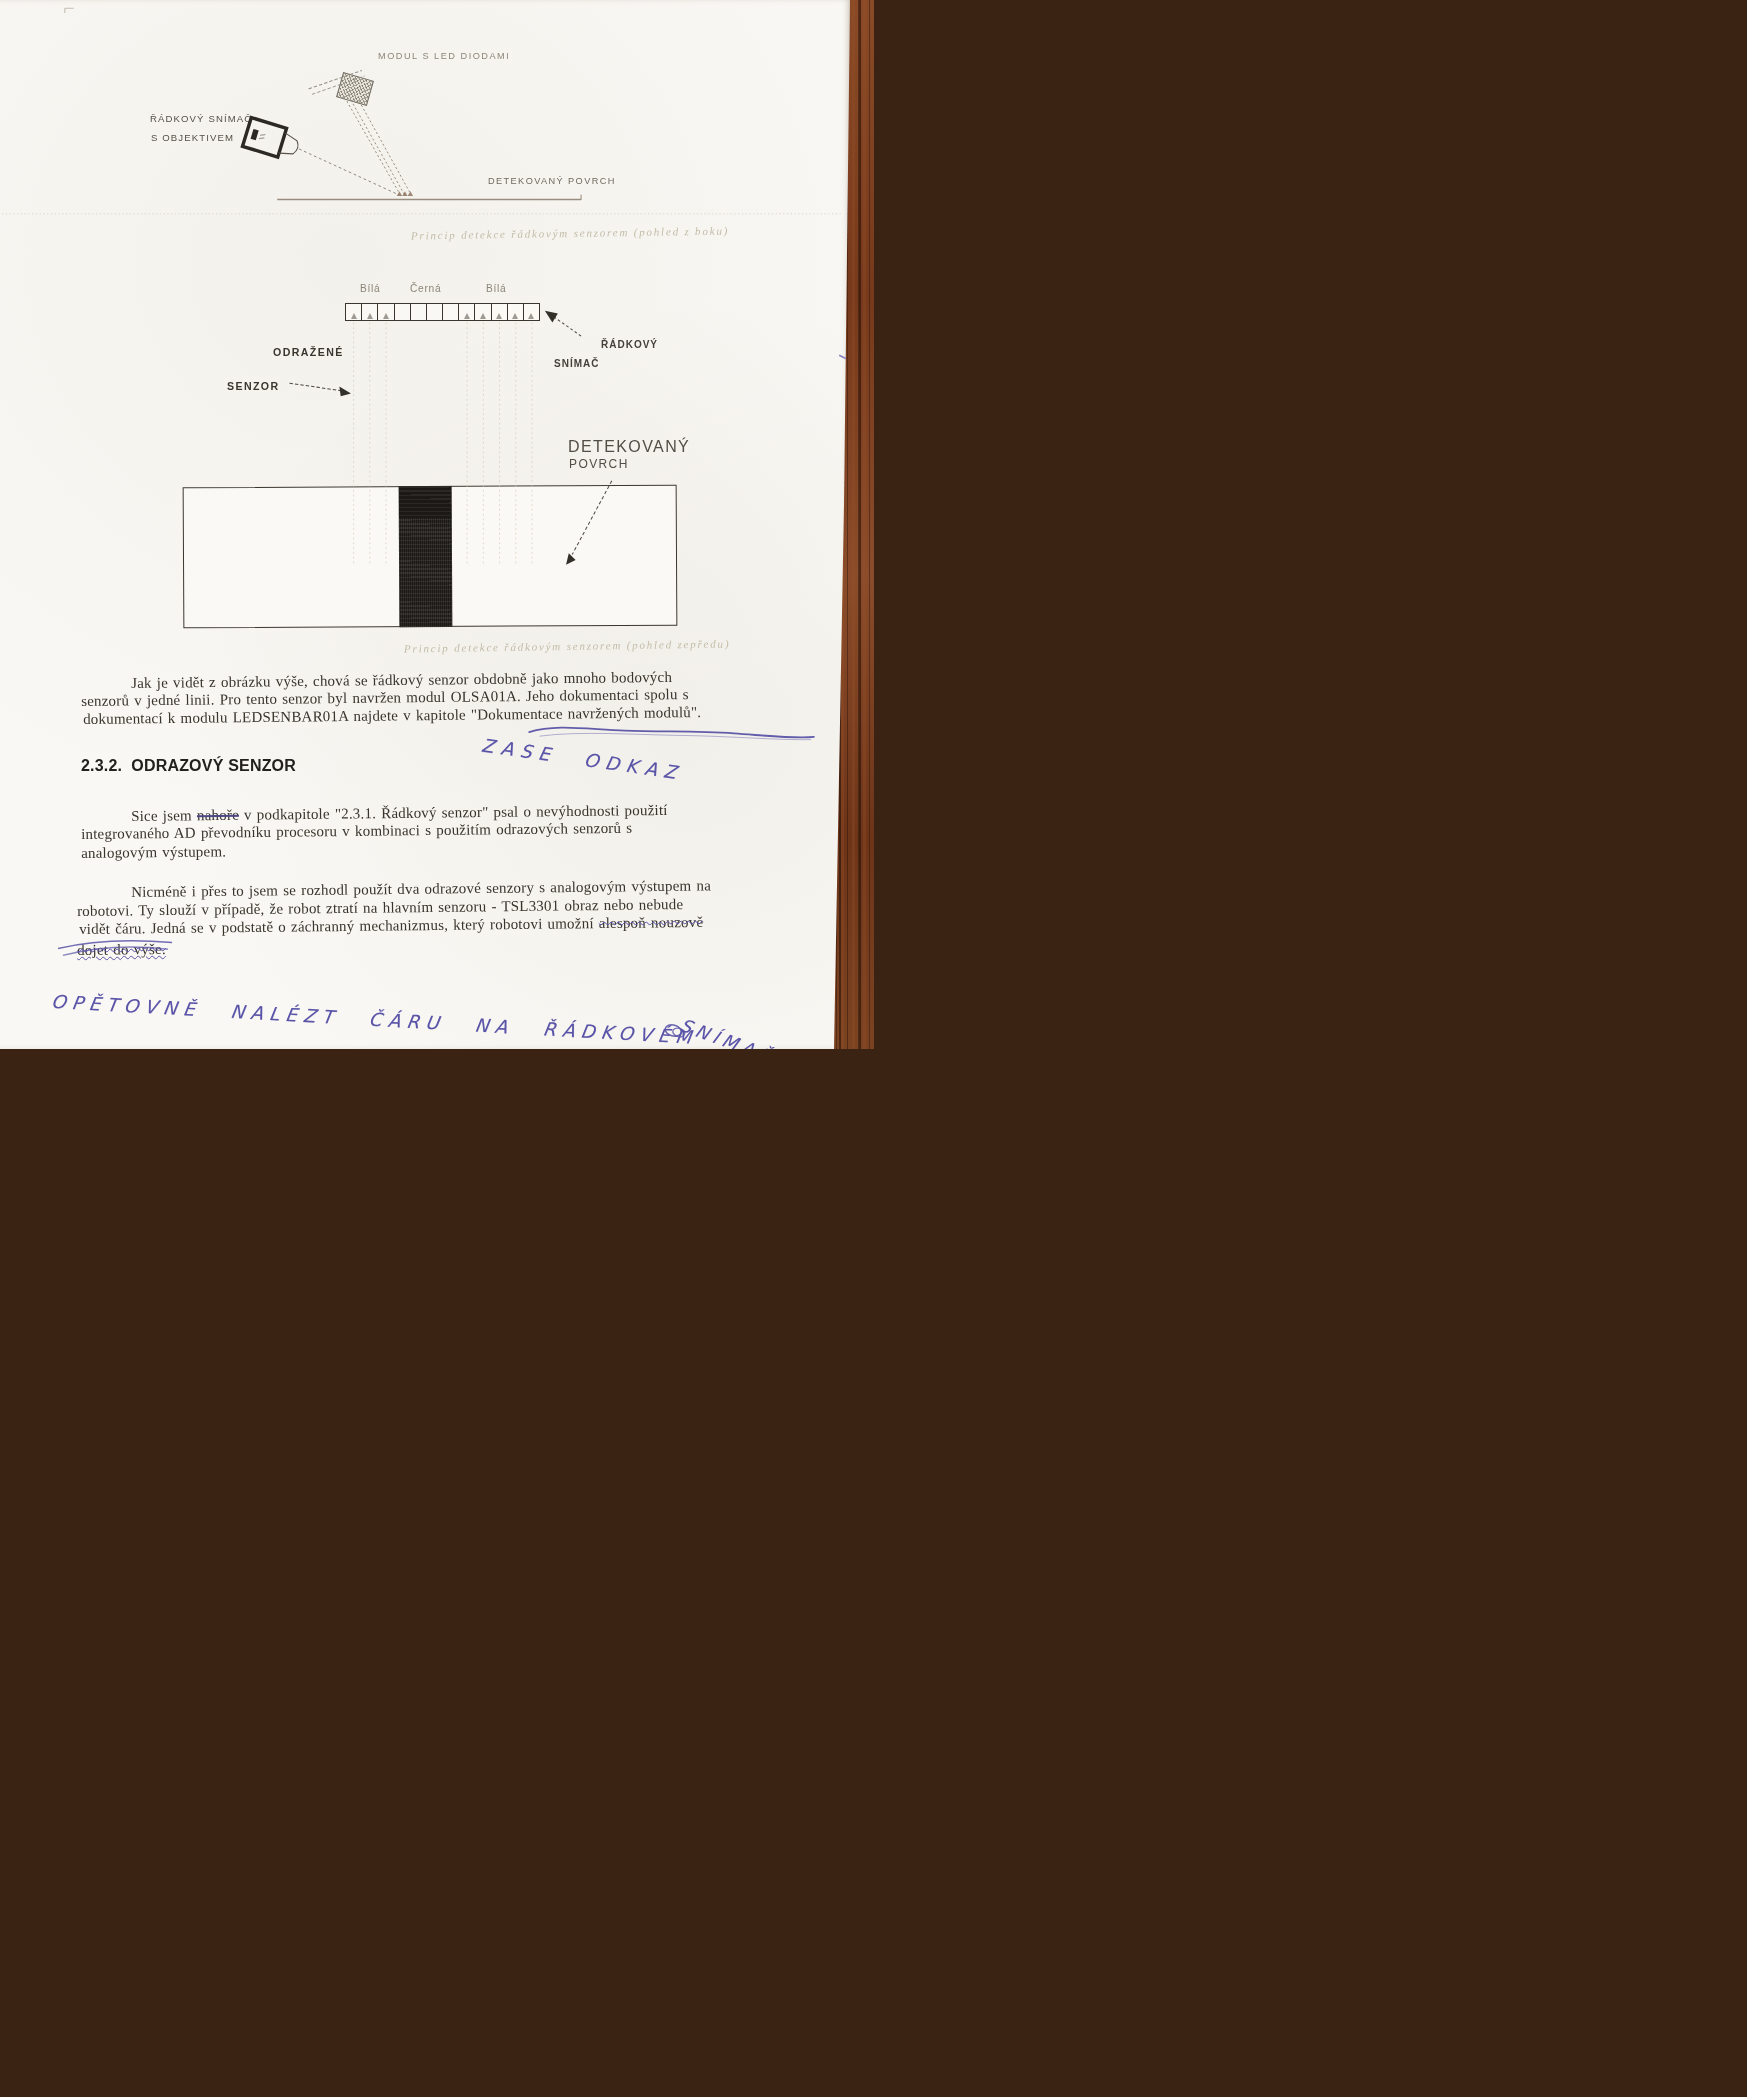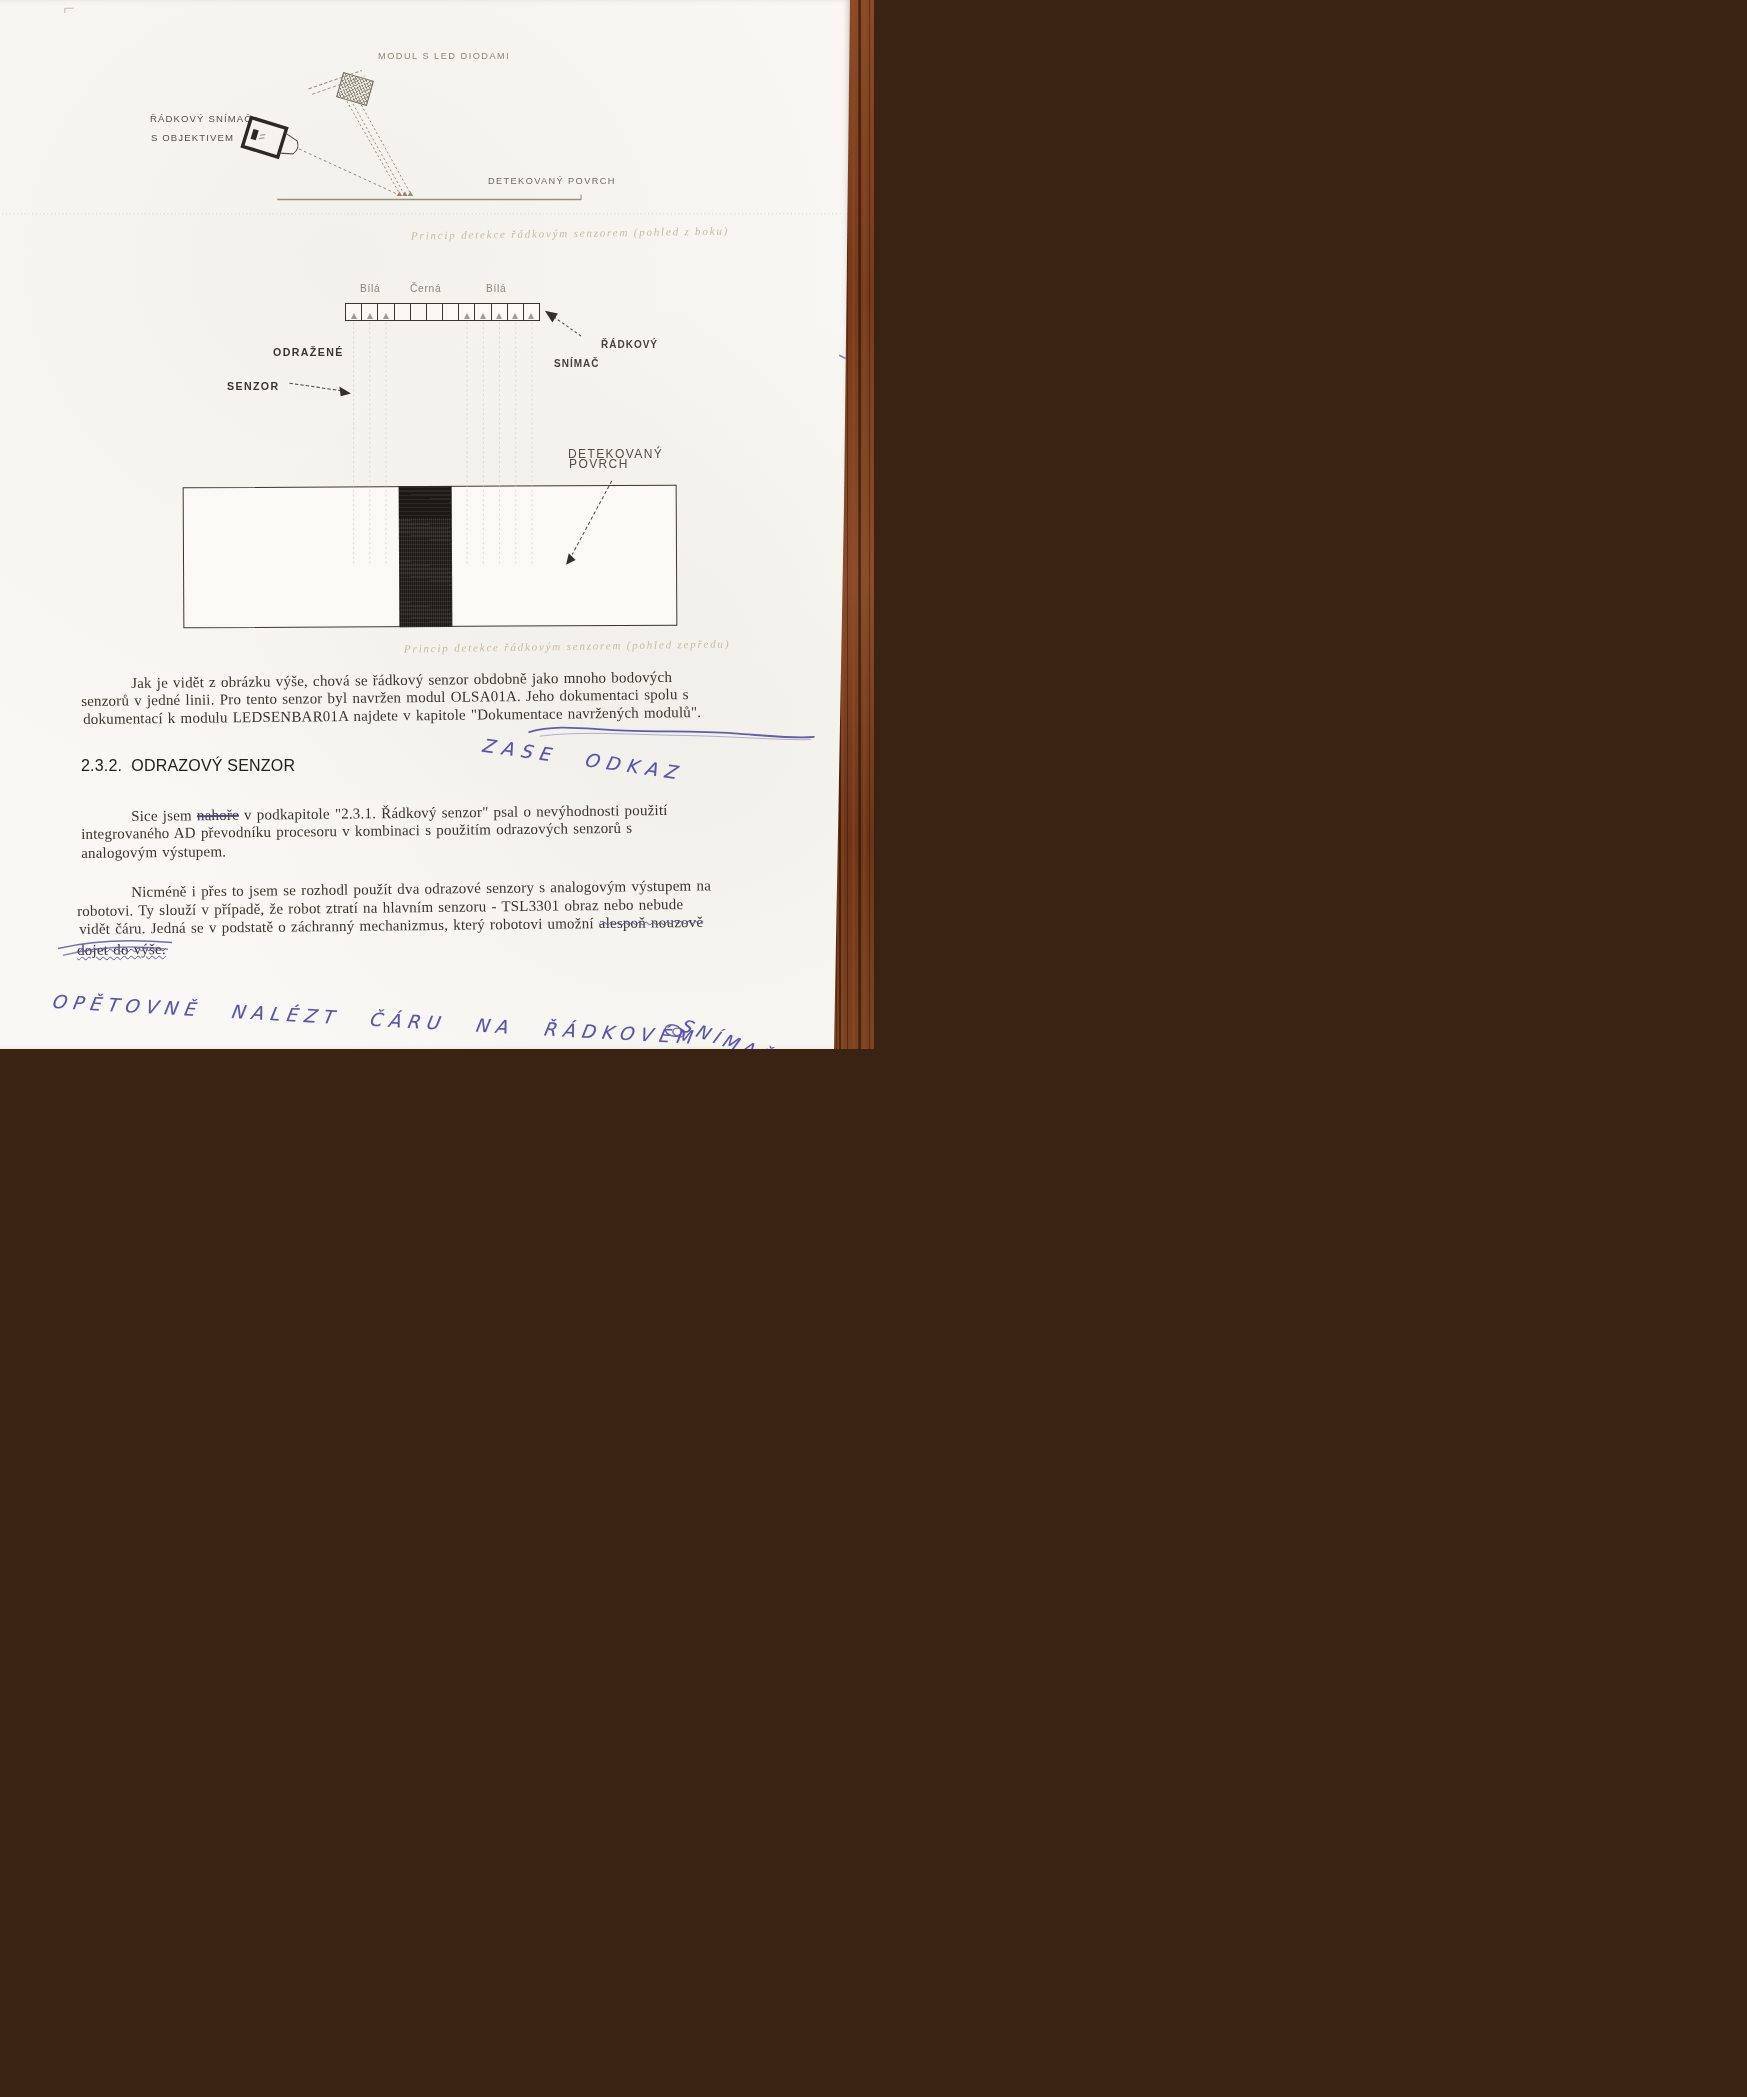--- a/index.html
+++ b/index.html
@@ -26,21 +26,21 @@
   .lbl { position:absolute; white-space:nowrap; font-family:"Liberation Sans",sans-serif; }
   .lbl-module   { left:378px; top:51px;  font-size:9.2px; letter-spacing:1.5px; color:#8e8779; }
   .lbl-cam1     { left:150px; top:113px; font-size:9.6px; letter-spacing:1.1px; color:#555047; }
   .lbl-cam2     { left:151px; top:132px; font-size:9.6px; letter-spacing:1.1px; color:#555047; }
   .lbl-surf1    { left:488px; top:176px; font-size:9.2px; letter-spacing:1.4px; color:#6e6a5f; }
   .lbl-zone     { top:283px; font-size:10.2px; letter-spacing:0.7px; color:#8c8678; }
   .lbl-rays1    { left:227px; top:346px; font-size:10.6px; letter-spacing:1.4px; font-weight:700; color:#3a362e;margin-left:46px; }
   .lbl-rays2    { left:227px; top:380px; font-size:10.6px; letter-spacing:1.4px; font-weight:700; color:#3a362e; }
   .lbl-sens1    { left:554px; top:339px; font-size:10px; letter-spacing:1px; font-weight:700; color:#45413a;padding-left:47px; }
   .lbl-sens2    { left:554px; top:358px; font-size:10px; letter-spacing:1px; font-weight:700; color:#45413a; }
-  .lbl-surf2a   { left:568px; top:438px; font-size:12px; letter-spacing:1.4px; color:#534e45;margin-top:9px; }
+  .lbl-surf2a   { left:568px; top:438px; font-size:16px; letter-spacing:1.4px; color:#534e45; }
   .lbl-surf2b   { left:569px; top:457px; font-size:12px; letter-spacing:1.4px; color:#534e45; }
   .caption { position:absolute; white-space:nowrap; font-family:"Liberation Serif",serif;
              font-style:italic; color:#c3bca8; font-size:11px; letter-spacing:1.8px; }
   .caption1 { left:411px; top:227px; transform:rotate(-0.9deg); }
   .caption2 { left:404px; top:640px; transform:rotate(-0.9deg); }
   .ledmod { position:absolute; left:339px; top:76px; width:30px; height:24px;
     transform:rotate(16deg); border:1px solid #6e695f;
     background:
       repeating-linear-gradient(50deg, rgba(90,85,75,.55) 0 0.8px, transparent 0.8px 2.7px),
       repeating-linear-gradient(-40deg, rgba(90,85,75,.45) 0 0.8px, transparent 0.8px 3.1px),
@@ -57,21 +57,21 @@
     border:1.5px solid #3b372f; box-sizing:border-box; transform:rotate(-0.3deg); background:#faf9f5; }
   .stripe { position:absolute; left:215px; top:-0.7px; width:53px; height:141px;
     background:
       repeating-linear-gradient(90deg, rgba(255,255,255,.07) 0 0.7px, transparent 0.7px 2px),
       repeating-linear-gradient(0deg, rgba(95,88,80,.25) 0 1.4px, transparent 1.4px 4.1px),
       #1b1915; }
   .tl { position:absolute; white-space:nowrap; font-family:"Liberation Serif",serif;
         font-size:15px; color:#39342c; letter-spacing:0.2px; word-spacing:1.1px;
         transform:rotate(-0.65deg); transform-origin:0 0; }
   .h2 { position:absolute; left:81px; top:757px; font-family:"Liberation Sans",sans-serif;
-        font-weight:400; font-size:16px; color:#23211d; letter-spacing:0.2px; white-space:nowrap; }
+        font-weight:700; font-size:16px; color:#23211d; letter-spacing:0.2px; white-space:nowrap; }
   .h2 .num { margin-right:9px; }
   .strike-dark { text-decoration:line-through; text-decoration-color:#4e4887; text-decoration-thickness:1.6px; }
   .strike-pen  { text-decoration:line-through; text-decoration-style:wavy;
                  text-decoration-color:#5a54a8; text-decoration-thickness:1.4px; }
   .strike-pen2 { text-decoration:underline line-through; text-decoration-style:wavy;
                  text-decoration-color:#5a54a8; text-decoration-thickness:1.4px; }
   .pen { position:absolute; white-space:nowrap; font-family:"DejaVu Sans",sans-serif;
          font-style:italic; color:#5a54a8; text-shadow:0.3px 0.3px 0 rgba(90,84,168,.30); }
   .pen-note1 { left:486px; top:735px; font-size:18.4px; letter-spacing:6.8px; word-spacing:15px;
                transform:rotate(8deg) skewX(-6deg); transform-origin:0 0; }

